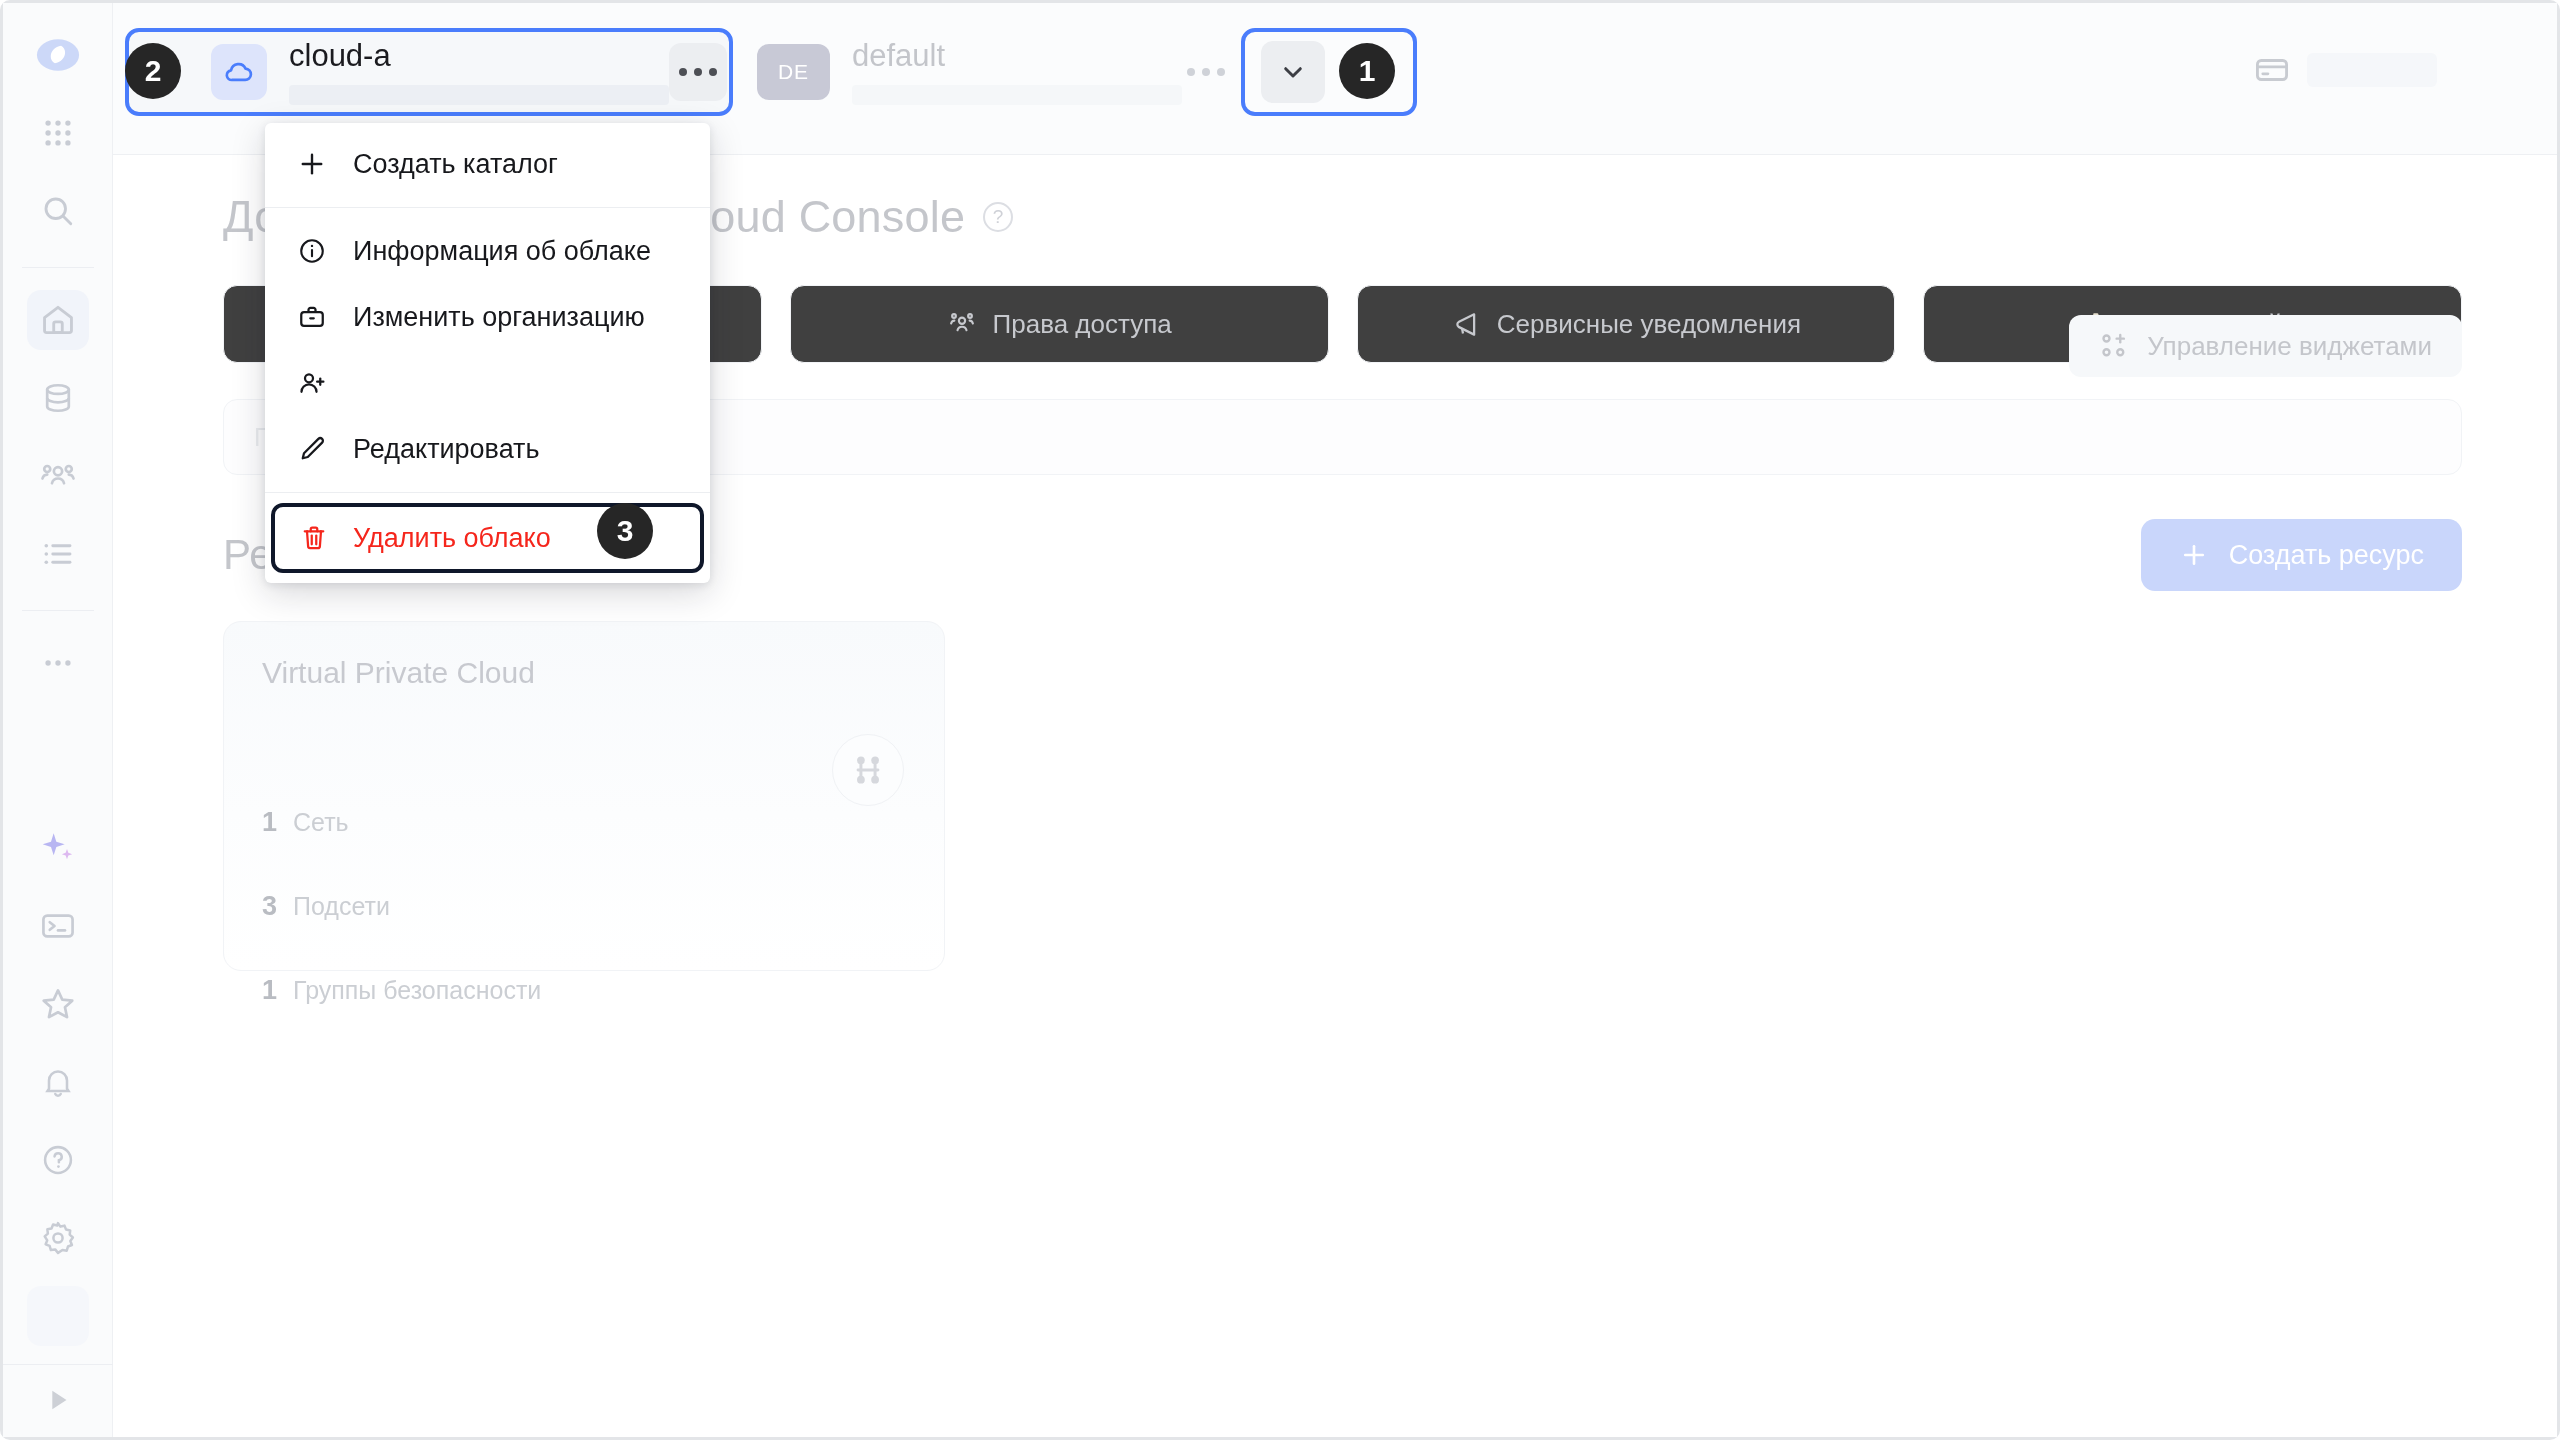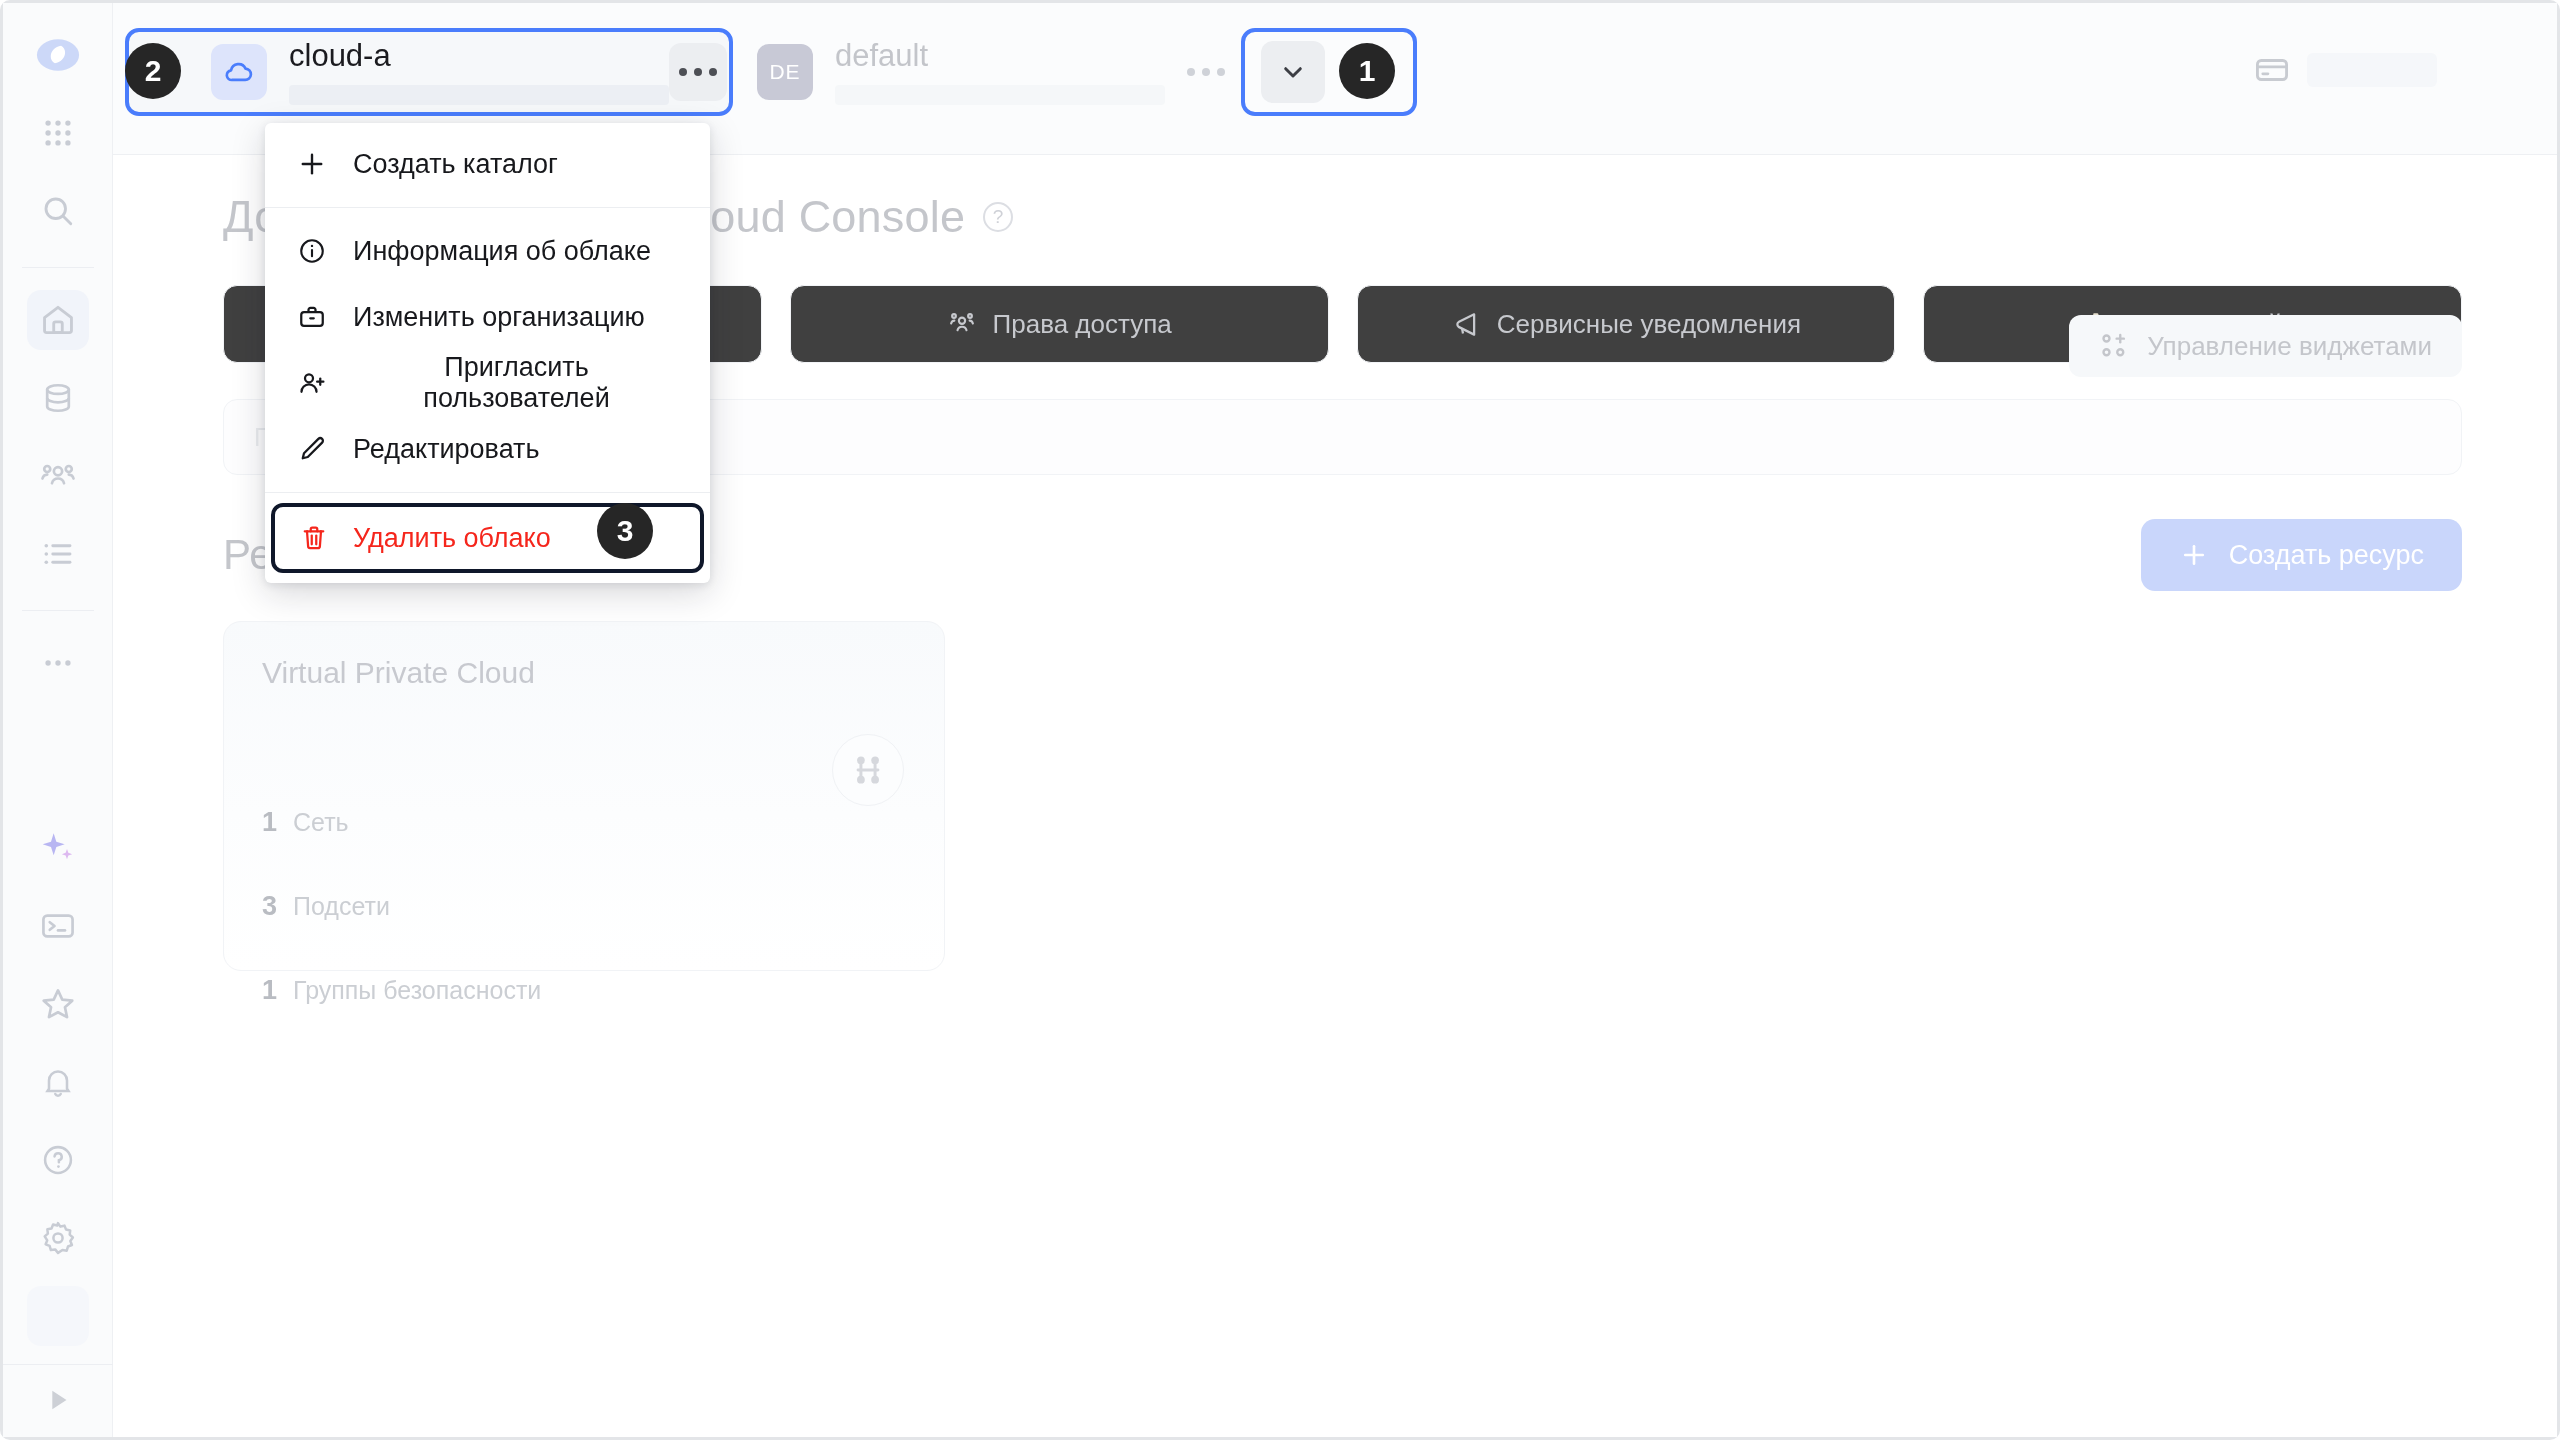--- a/index.html
+++ b/index.html
@@ -101,21 +101,21 @@
   }
   .dots-btn i { width: 8px; height: 8px; border-radius: 50%; background: #4d4f55; display: block; }
 
   
   #folder-selector {
     position: absolute; left: 738px; top: 25px;
     width: 500px; height: 88px;
     display: flex; align-items: center; padding: 0 16px;
   }
   .folder-avatar {
-    width: 56px; height: 56px; border-radius: 12px;
+    width: 73px; height: 56px; border-radius: 12px;
     background: #c8c9d6; color: #ffffff;
     display: flex; align-items: center; justify-content: center;
     font-size: 21px; letter-spacing: 1px; flex: 0 0 auto;
   }
   .folder-text { margin-left: 22px; flex: 1 1 auto; }
   .folder-name { font-size: 31px; color: #c3c5ca; line-height: 1; }
   .folder-sub { margin-top: 14px; height: 20px; width: 330px; background: #f5f7f9; border-radius: 4px; }
   .dots-flat { display: flex; gap: 7px; align-items: center; }
   .dots-flat i { width: 8px; height: 8px; border-radius: 50%; background: #cfd2d8; display: block; }
 
@@ -602,21 +602,20 @@
 
     <div class="menu-item">
       <span class="mi-icon">
         <svg width="30" height="30" viewBox="0 0 24 24" fill="none" stroke="currentColor" stroke-width="1.8" stroke-linecap="round">
           <circle cx="9.6" cy="8.2" r="3.2"></circle>
             <path d="M3.6 19a6 6 0 0 1 12 0"></path>
           <line x1="18.6" y1="8.4" x2="18.6" y2="13.4"></line>
             <line x1="16.1" y1="10.9" x2="21.1" y2="10.9"></line>
         </svg>
       </span>
-      <span>Пригласить пользователей</span>
     </div>
 
     <div class="menu-item">
       <span class="mi-icon">
         <svg width="30" height="30" viewBox="0 0 24 24" fill="none" stroke="currentColor" stroke-width="1.8" stroke-linejoin="round">
           <path d="M17.1 3.9a2.1 2.1 0 0 1 3 3L8.6 18.4l-4 1 1-4z"></path>
         </svg>
       </span>
       <span>Редактировать</span>
     </div>

